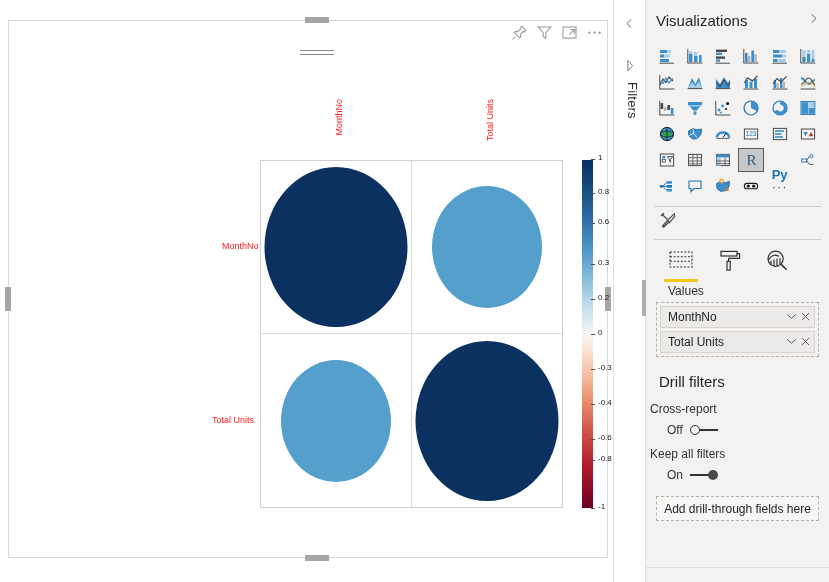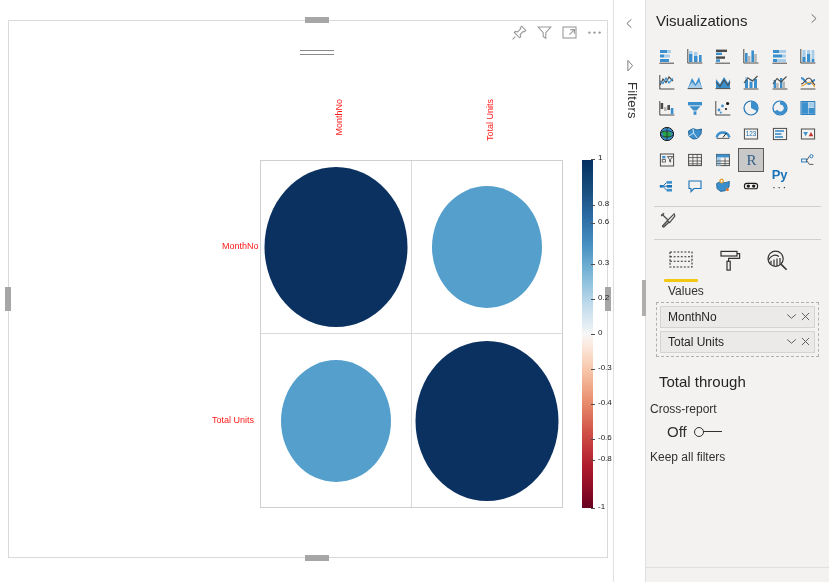--- a/index.html
+++ b/index.html
@@ -190,21 +190,21 @@
   .chip .cx  { font-size: 12px; color: #605e5c; cursor: pointer; }
 
   #drill-title {
     font-size: 15px; color: #252423; padding: 16px 0 2px 13px;
   }
   .dsec-label { font-size: 12px; color: #323130; padding: 10px 0 0 4px; }
   .toggle-row {
     display: flex; align-items: center; gap: 7px;
     padding: 7px 0 0 21px;
   }
-  .toggle-row .tlabel { font-size: 15px; color: #323130; }
+  .toggle-row .tlabel { font-size: 12px; color: #323130; }
   .sw { position: relative; width: 28px; height: 12px; cursor: pointer; }
   .sw .track {
     position: absolute; left: 4px; right: 0; top: 5px; height: 1.5px;
     background: #323130;
   }
   .sw .knob-off {
     position: absolute; left: 0; top: 1px; width: 10px; height: 10px;
     border: 1.5px solid #323130; border-radius: 50%; background: #f3f2f1;
   }
   .sw.on .track { left: 0; right: 9px; }
@@ -299,21 +299,21 @@
             <div class="blob" style="width:143px;height:160px;background:#0b3161;"></div>
           </div>
         </div>
 
         <div id="legend"></div>
 
         <div class="tick" style="top:108px;">
           <span class="dash"></span>
             <span class="tl">1</span>
           </div>
-        <div class="tick" style="top:154px;">
+        <div class="tick" style="top:142px;">
           <span class="dash"></span>
             <span class="tl">0.8</span>
           </div>
         <div class="tick" style="top:172px;">
           <span class="dash"></span>
             <span class="tl">0.6</span>
           </div>
         <div class="tick" style="top:213px;">
           <span class="dash"></span>
             <span class="tl">0.3</span>
@@ -736,29 +736,39 @@
             </svg>
         </span>
         <span class="cx">
           <svg viewBox="0 0 10 10" width="9" height="9" fill="none" stroke="#605e5c" stroke-width="1.1">
               <path d="M1,1 L9,9 M9,1 L1,9"></path>
             </svg>
         </span>
       </div>
     </div>
 
-    <div id="drill-title">Total through</div>
+    <div id="drill-title">Drill filters</div>
 
     <div class="dsec-label">Cross-report</div>
     <div class="toggle-row">
       <span class="tlabel">Off</span>
       <span class="sw">
         <span class="track"></span>
           <span class="knob-off"></span>
       </span>
     </div>
 
     <div class="dsec-label">Keep all filters</div>
-
+    <div class="toggle-row">
+      <span class="tlabel">On</span>
+      <span class="sw on">
+        <span class="track"></span>
+          <span class="knob-on"></span>
+      </span>
+    </div>
+
+    <div id="drill-drop">
+      <span>Add drill-through fields here</span>
+    </div>
 
     <div id="pane-bottom-sep"></div>
   </div>
 </div>
 
 </body></html>

